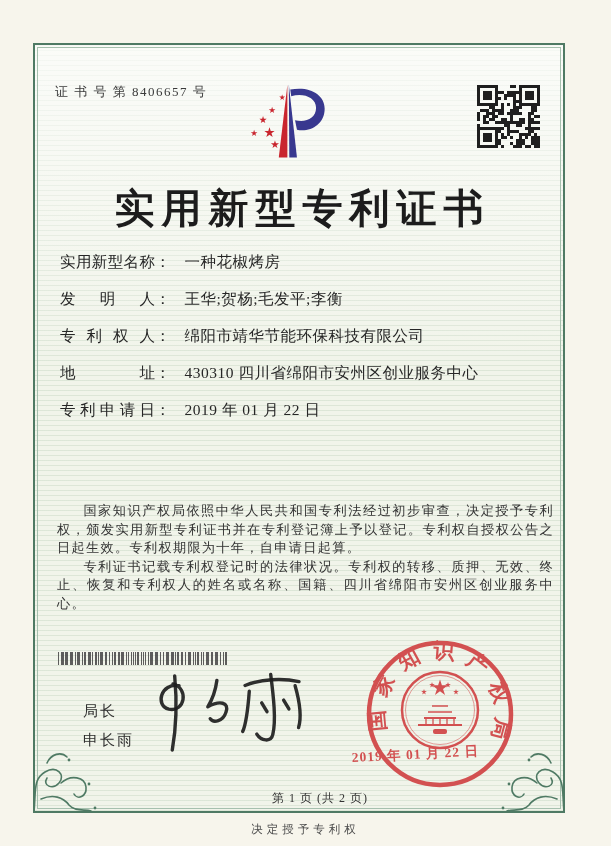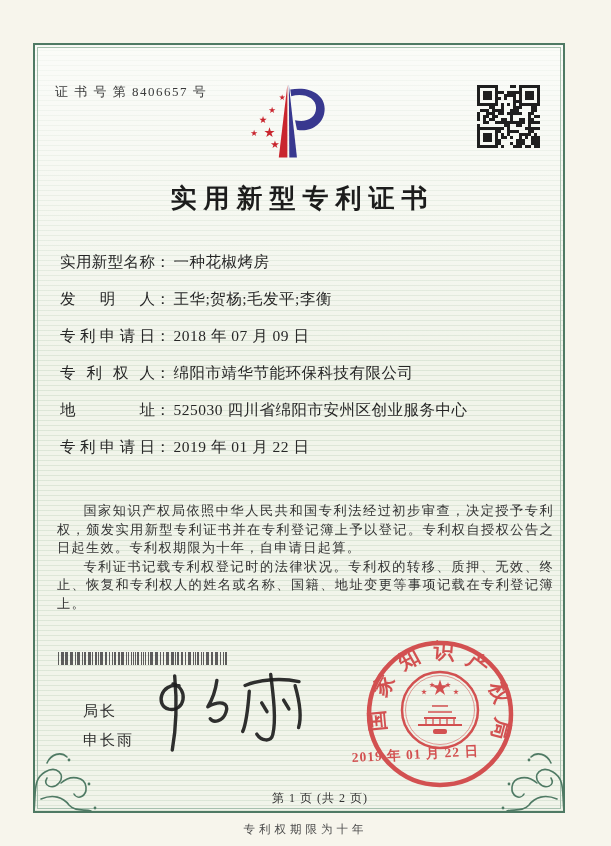--- a/index.html
+++ b/index.html
@@ -34,34 +34,34 @@
   .logo{position:absolute;left:213px;top:36px;width:96px;height:86px;}
   .lred{fill:var(--logo-red,#c9252e);}
   .lblue{fill:var(--logo-blue,#38388f);}
   .lstar{fill:var(--logo-red,#c9252e);font-family:"DejaVu Sans",sans-serif;}
 
   
   .qr{position:absolute;left:442px;top:40px;width:63px;height:63px;}
 
   .title{
     position:absolute;left:0;top:136px;width:100%;
-    text-align:center;font-size:26px;font-weight:700;
+    text-align:center;font-size:40px;font-weight:700;
     letter-spacing:7px;text-indent:7px;color:#1c1c1c;white-space:nowrap;
   }
 
   
   .fields{position:absolute;left:25px;top:205px;width:486px;font-size:15.5px;color:#262626;}
   .frow{line-height:23px;margin-bottom:14px;position:relative;white-space:nowrap;}
   .flabel{
     display:inline-block;width:95px;
     text-align:justify;text-align-last:justify;
     vertical-align:top;
   }
   .fcolon{display:inline-block;}
-  .fvalue{margin-left:3px;letter-spacing:.5px;}
+  .fvalue{margin-left:14px;letter-spacing:.5px;}
   .grant-second{position:absolute;left:232px;top:0;white-space:nowrap;}
 
   
   .paras{
     position:absolute;left:22px;top:457px;width:497px;
     font-size:13.2px;line-height:18.6px;letter-spacing:1.3px;color:#333;
     text-align:justify;
   }
   .paras p{margin:0;text-indent:2em;font-family:Liberation Serif, serif;}
 
@@ -367,36 +367,33 @@
     <div class="title">实用新型专利证书</div>
 
     <div class="fields">
       <div class="frow">
         <span class="flabel">实用新型名称</span><span class="fcolon">：</span><span class="fvalue">一种花椒烤房</span>
       </div>
       <div class="frow">
         <span class="flabel">发明人</span><span class="fcolon">：</span><span class="fvalue">王华;贺杨;毛发平;李衡</span>
       </div>
       <div class="frow">
-        <span class="flabel">专利申请日</span><span class="fcolon">：</span><span class="fvalue">2018 年 07 月 09 日</span>
-      </div>
-      <div class="frow">
         <span class="flabel">专利权人</span><span class="fcolon">：</span><span class="fvalue">绵阳市靖华节能环保科技有限公司</span>
       </div>
       <div class="frow">
-        <span class="flabel">地址</span><span class="fcolon">：</span><span class="fvalue">525030 四川省绵阳市安州区创业服务中心</span>
+        <span class="flabel">地址</span><span class="fcolon">：</span><span class="fvalue">430310 四川省绵阳市安州区创业服务中心</span>
       </div>
       <div class="frow">
         <span class="flabel">专利申请日</span><span class="fcolon">：</span><span class="fvalue">2019 年 01 月 22 日</span>
       </div>
     </div>
 
     <div class="paras">
       <p>国家知识产权局依照中华人民共和国专利法经过初步审查，决定授予专利权，颁发实用新型专利证书并在专利登记簿上予以登记。专利权自授权公告之日起生效。专利权期限为十年，自申请日起算。</p>
-      <p>专利证书记载专利权登记时的法律状况。专利权的转移、质押、无效、终止、恢复和专利权人的姓名或名称、国籍、地址变更等事项记载在专利登记簿上。</p>
+      <p>专利证书记载专利权登记时的法律状况。专利权的转移、质押、无效、终止、恢复和专利权人的姓名或名称、国籍、四川省绵阳市安州区创业服务中心。</p>
     </div>
 
     <div class="barcode"><svg width="174" height="13" viewBox="0 0 174 13" fill="#3d3d3d" opacity="0.82">
           <rect x="0" y="0" width="1" height="13"></rect>
           <rect x="3" y="0" width="3" height="13"></rect>
           <rect x="7" y="0" width="3" height="13"></rect>
           <rect x="12" y="0" width="3" height="13"></rect>
           <rect x="17" y="0" width="1" height="13"></rect>
           <rect x="19" y="0" width="3" height="13"></rect>
           <rect x="24" y="0" width="1" height="13"></rect>
@@ -504,14 +501,14 @@
       <path d="M1,73 C3,52 0,40 12,33 C24,26 33,36 26,44 C20,51 9,47 14,39"></path>
       <path d="M28,44 C38,35 52,38 53,48 C54,58 44,61 41,55"></path>
       <path d="M8,60 C20,55 30,58 36,66 C42,73 52,70 58,72"></path>
       <path d="M14,24 C18,15 28,12 34,18"></path>
       <circle cx="36" cy="21" r="1.4"></circle>
       <circle cx="56" cy="45" r="1.4"></circle>
       <circle cx="62" cy="69" r="1.4"></circle>
     </svg>
   </div>
 
-  <div class="back-note">专利权期限为十年</div>
+  <div class="back-note">决定授予专利权</div>
 </div>
 
 </body></html>

